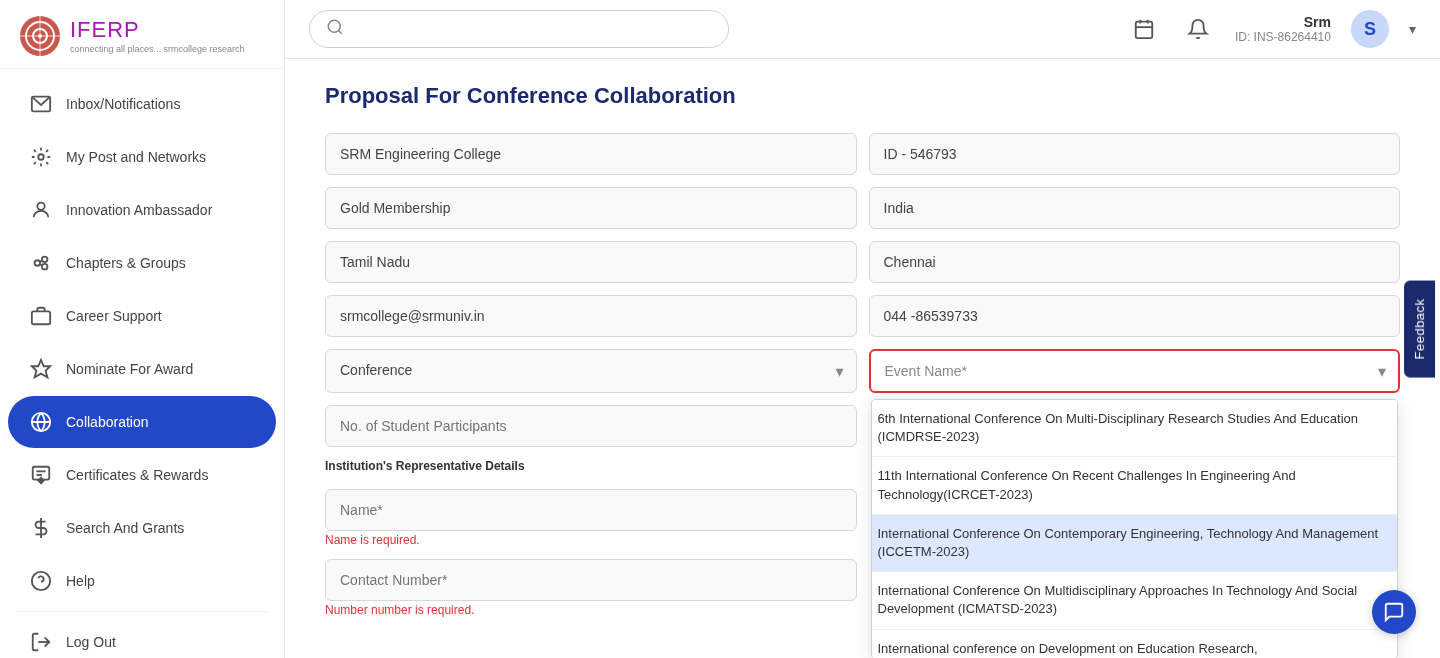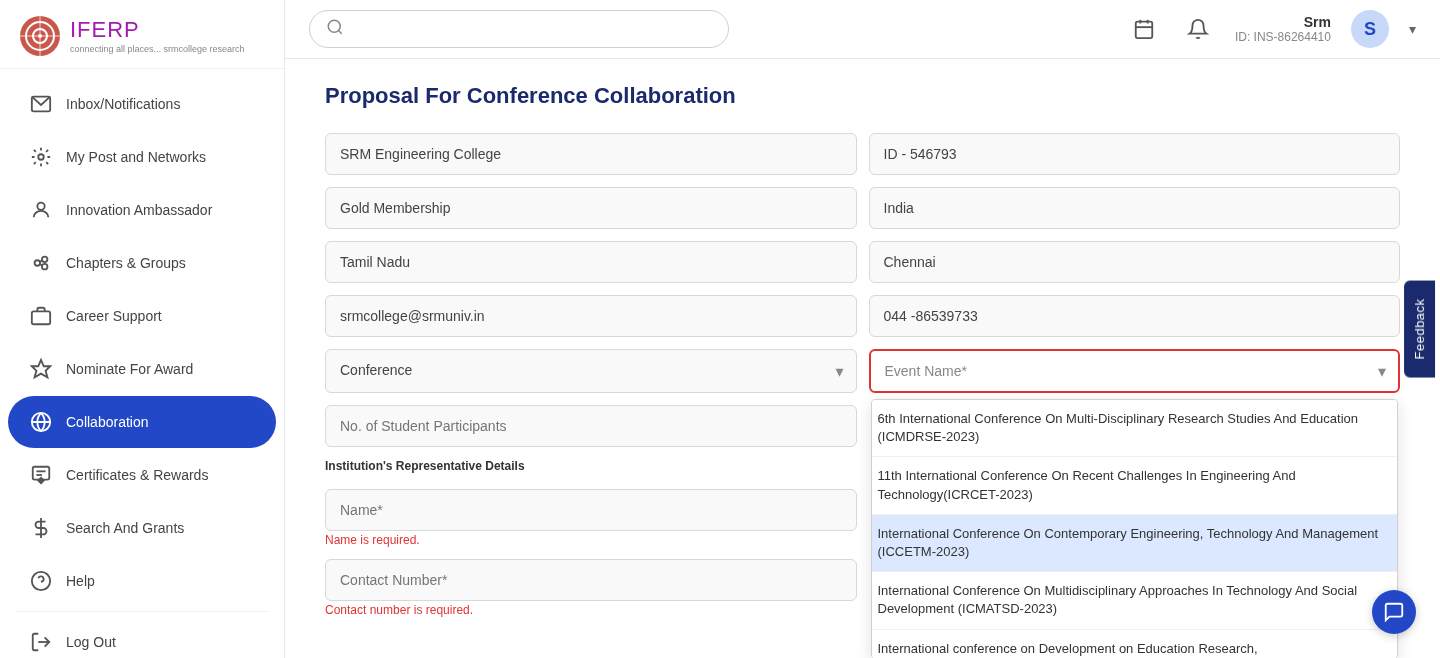--- a/index.html
+++ b/index.html
@@ -544,21 +544,21 @@
 
       <div>
         <input class="form-input" type="text" style="width: 100%;" placeholder="Name*">
         <div class="error-text">Name is required.</div>
       </div>
 
       <div></div>
 
       <div>
         <input class="form-input" type="text" style="width: 100%;" placeholder="Contact Number*">
-        <div class="error-text">Contact number is required.</div>
+        <div class="error-text">Number number is required.</div>
       </div>
 
     </div>
   </div>
 </div>
 
 <div class="feedback-btn">Feedback</div>
 
 <div class="chat-bubble">
   <svg width="22" height="22" viewBox="0 0 24 24" fill="none" stroke="#fff" stroke-width="2">

